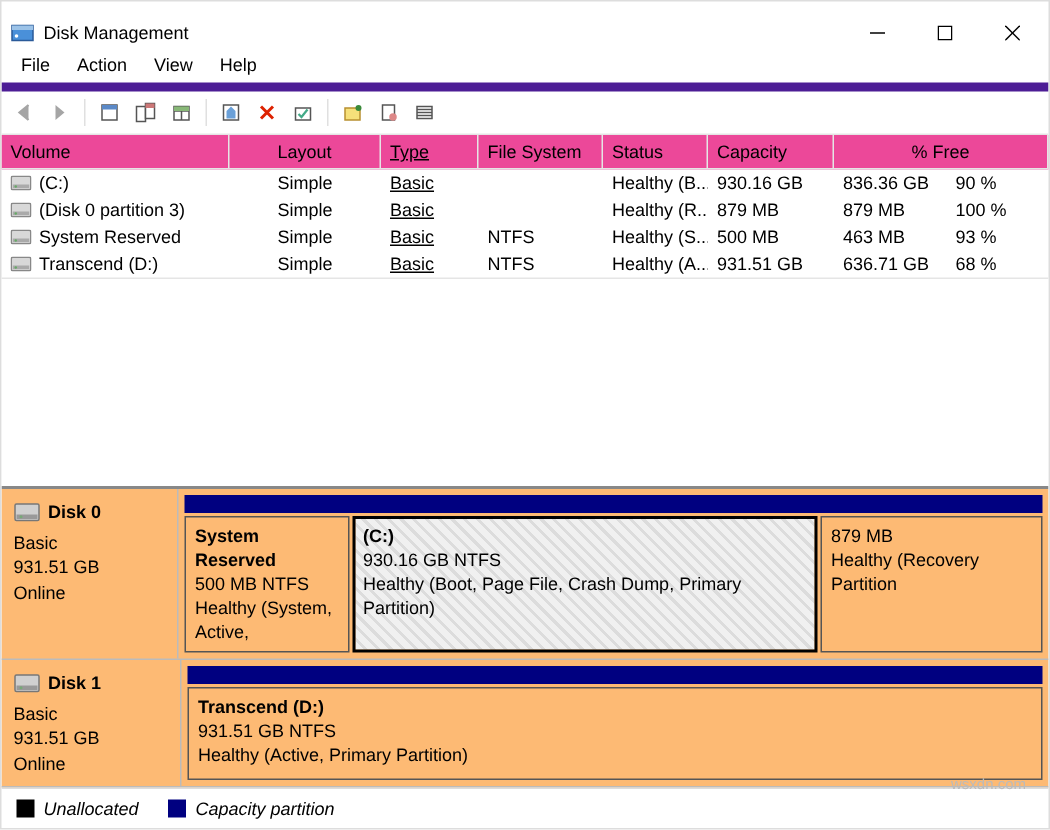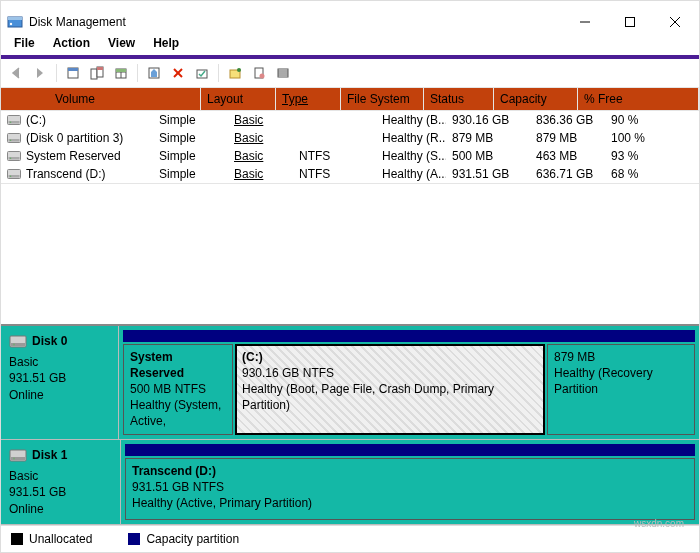--- a/index.html
+++ b/index.html
@@ -5,60 +5,60 @@
   * { box-sizing: border-box; margin: 0; padding: 0; font-family: "Segoe UI", Tahoma, sans-serif; font-size: 12px; }
   body { background: #fff; width: 700px; height: 553px; overflow: hidden; display: flex; flex-direction: column; border: 1px solid #ddd; }
 
   
   .titlebar { display: flex; align-items: center; height: 30px; padding: 12px 2px 0 6px; }
   .titlebar .icon { width: 16px; height: 16px; margin-right: 6px; }
   .titlebar .title { flex: 1; font-size: 12px; color: #000; }
   .titlebar .win-btn { width: 45px; height: 28px; display: flex; align-items: center; justify-content: center; color: #000; }
 
   
-  .menubar { display: flex; padding: 2px 4px; border-bottom: 4px solid #4c1d95; font-weight: bold; }
+  .menubar { display: flex; padding: 2px 4px; border-bottom: 6px solid #4c1d95; }
   .menubar .menu-item { padding: 3px 9px; font-size: 12px; }
 
   
   .toolbar { display: flex; align-items: center; padding: 3px 4px; border-bottom: 1px solid #e5e5e5; gap: 2px; }
   .tool-btn { width: 22px; height: 22px; display: flex; align-items: center; justify-content: center; border-radius: 2px; }
   .tool-sep { width: 1px; height: 18px; background: #e0e0e0; margin: 0 3px; }
   .tool-btn.disabled svg { opacity: 0.35; }
 
   
   .volume-list { border-bottom: 1px solid #e5e5e5; }
-  .list-header { display: flex; background: #c2410c; border-bottom: 1px solid #e5e5e5; padding-left: 48px; }
+  .list-header { display: flex; background: #ec4899; border-bottom: 1px solid #e5e5e5; }
   .list-header .col { padding: 4px 6px; border-right: 1px solid #e5e5e5; font-size: 12px; font-weight: 400; color: #000; overflow: hidden; white-space: nowrap; text-overflow: ellipsis; }
   .list-row { display: flex; }
   .list-row .cell { padding: 2px 6px; font-size: 12px; overflow: hidden; white-space: nowrap; text-overflow: ellipsis; display: flex; align-items: center; }
   .vol-icon { width: 14px; height: 10px; margin-right: 5px; flex-shrink: 0; }
 
   
-  .c0 { width: 152px; } .c1 { width: 75px; } .c2 { width: 65px; text-decoration: underline; } .c3 { width: 83px; } .c4 { width: 70px; } .c5 { width: 84px; } .c6 { width: 75px; } .c7 { width: 60px; flex:1;}
+  .c0 { width: 152px; } .c1 { width: 75px; margin-left: 26px; } .c2 { width: 65px; text-decoration: underline; } .c3 { width: 83px; } .c4 { width: 70px; } .c5 { width: 84px; } .c6 { width: 75px; } .c7 { width: 60px; flex:1;text-align:center;}
 
   .spacer { flex: 1; background: #fff; border-bottom: 2px solid #888;}
 
   
-  .disk-map { background: #14b8a6; }
+  .disk-map { background: #fdba74; }
   .disk-row { display: flex; border-bottom: 1px solid #bbb; }
   .disk-info { width: 122px; padding: 6px 8px; border-right: 1px solid #bbb; }
   .disk-info .disk-head { display: flex; align-items: center; margin-bottom: 4px; }
   .disk-info .disk-head b { font-size: 12px; font-weight: 600; }
   .disk-info .disk-sub { font-size: 12px; line-height: 1.4; }
   .disk-parts { flex: 1; padding: 4px; display: flex; flex-direction: column;}
   .stripe { height: 12px; background: #000080; margin-bottom: 2px; }
   .parts { display: flex; gap: 2px; flex:1;}
   .part { border: 1px solid #555; padding: 4px 6px; font-size: 12px; line-height: 1.35; overflow: hidden; position: relative; }
   .part b { font-weight: 600; }
   .part.selected { background-image: repeating-linear-gradient(45deg, #f0f0f0 0 4px, #dcdcdc 4px 6px); border: 2px solid #000; padding: 3px 5px;}
 
   
   .legend { display: flex; align-items: center; padding: 6px 10px; border-top: 1px solid #ddd; gap: 6px;}
   .legend .swatch { width: 12px; height: 12px; }
-  .legend .lbl { margin-right: 30px; font-size: 12px;}
+  .legend .lbl { margin-right: 14px; font-size: 12px; font-style: italic;}
 
   .watermark { position: fixed; right: 16px; bottom: 24px; font-size: 10px; color: #bbb; }
   .disk-svg { width: 18px; height: 18px; margin-right: 5px; flex-shrink:0;}
 </style>
 </head>
 <body>
 
 <div class="titlebar">
   <span class="icon">
     <svg viewBox="0 0 16 16">

